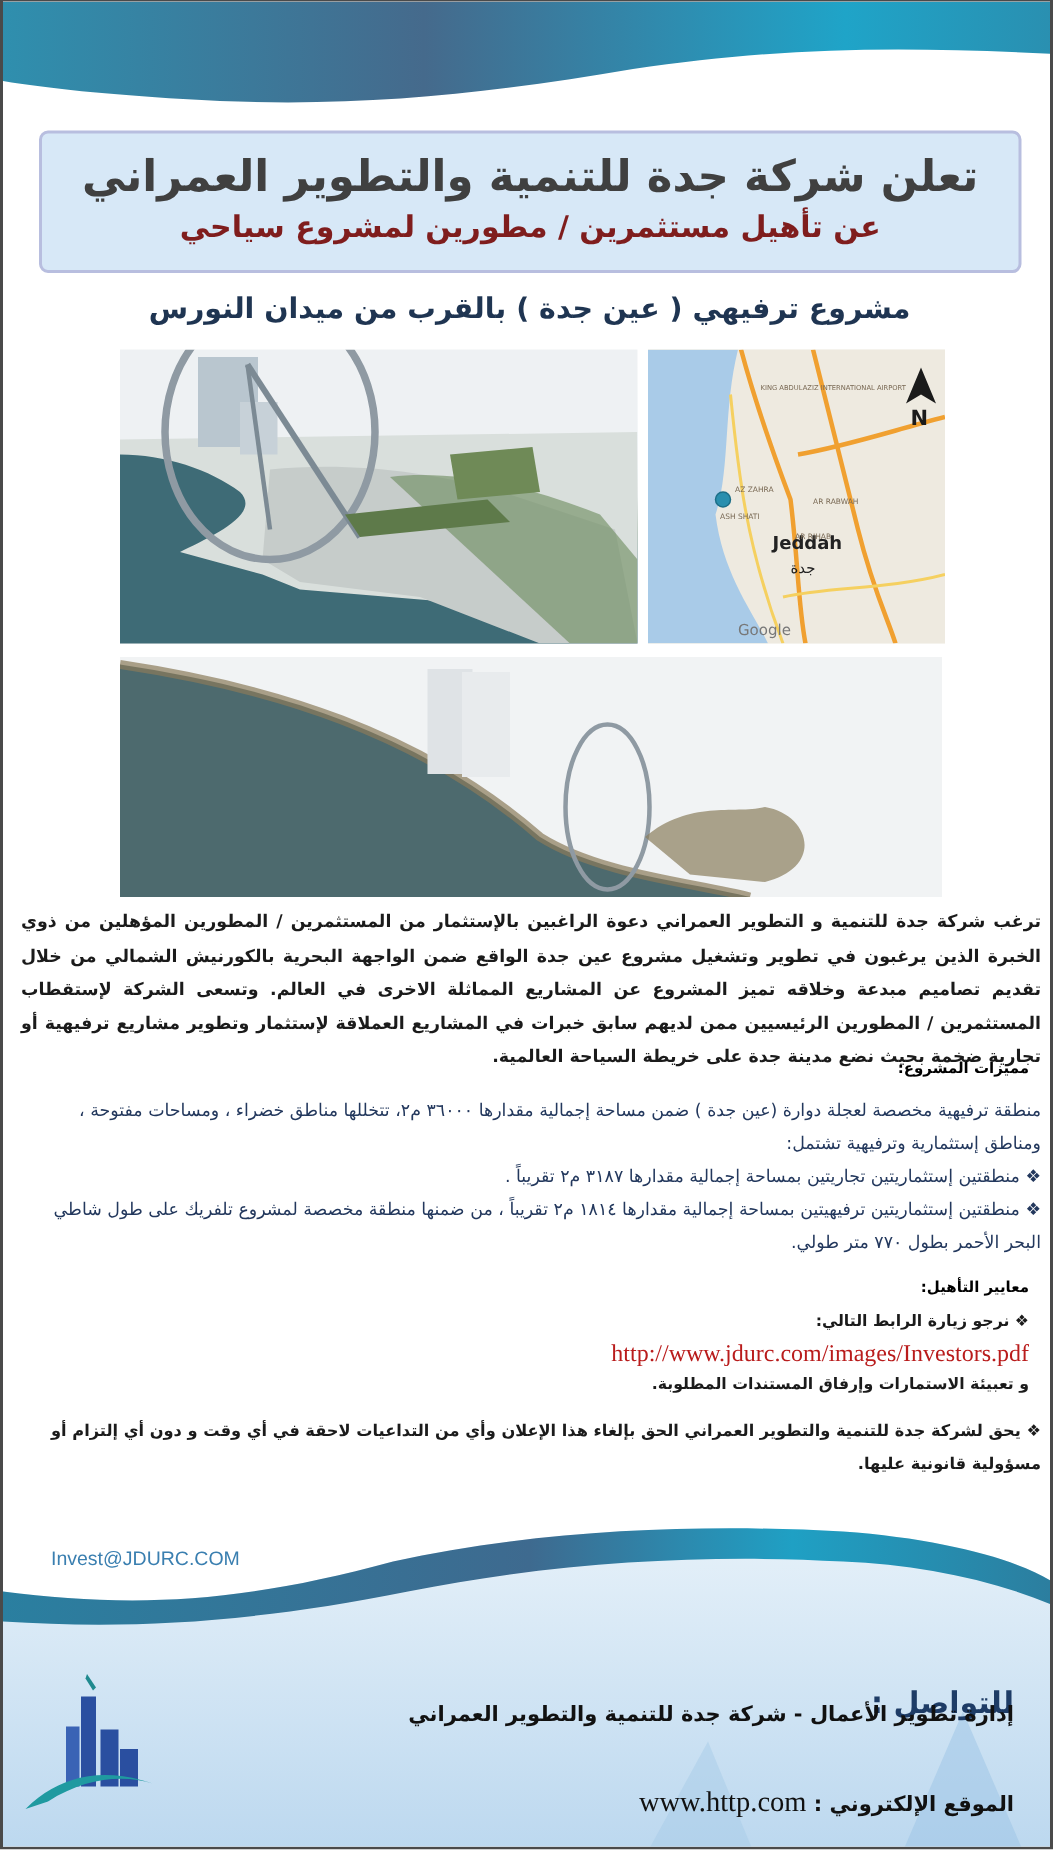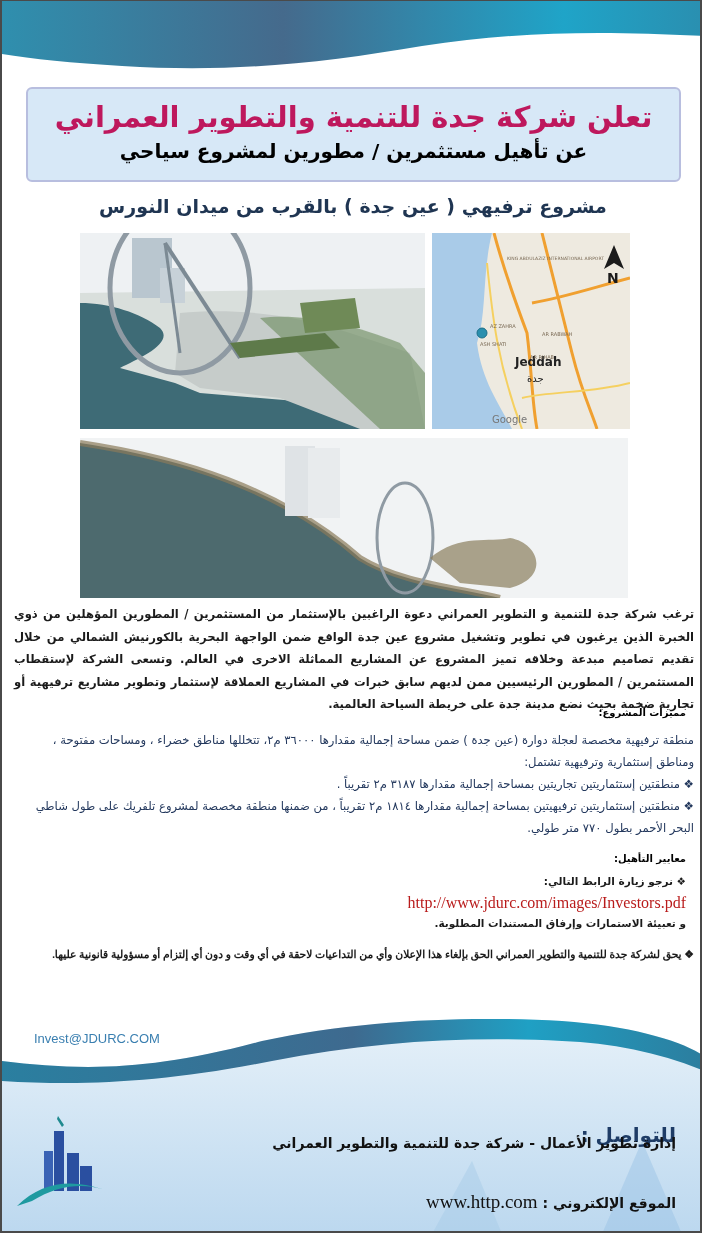--- a/index.html
+++ b/index.html
@@ -12,25 +12,25 @@
   
   .top-wave { position: absolute; left: 0; top: 0; width: 702px; height: 75px; }
   
   .title-box {
     position: absolute; left: 24px; top: 86px; width: 655px; height: 95px;
     background: #d7e8f7; border: 2px solid #b8bedf; border-radius: 6px;
     text-align: center; direction: rtl;
   }
   .title-main {
     font-family: "DejaVu Sans", sans-serif; font-weight: bold; font-size: 29px;
-    color: #be185d; margin-top: 10px; line-height: 36px;
+    color: #404040; margin-top: 10px; line-height: 36px;
   }
   .title-sub {
     font-family: "DejaVu Sans", sans-serif; font-weight: bold; font-size: 20px;
-    color: #000000; line-height: 28px; margin-top: 2px;
+    color: #7f1d1d; line-height: 28px; margin-top: 2px;
   }
   .project-title {
     position: absolute; left: 0; top: 194px; width: 702px; text-align: center; direction: rtl;
     font-weight: bold; font-size: 19px; color: #1f3552;
   }
   
   .img { position: absolute; overflow: hidden; }
   .render1 { left: 78px; top: 232px; width: 345px; height: 196px; background: linear-gradient(180deg,#f2f4f5 0%,#e8ecef 30%,#c9d2cf 50%,#6f8a74 62%,#3f6b73 75%,#2f5b66 100%); }
   .map { left: 430px; top: 232px; width: 198px; height: 196px; background: #ede9df; }
   .render2 { left: 78px; top: 437px; width: 548px; height: 160px; background: linear-gradient(180deg,#f4f6f7 0%,#eef1f2 40%,#e5e9ea 100%); }
@@ -49,21 +49,21 @@
   .crit {
     position: absolute; right: 14px; direction: rtl; text-align: right;
     font-weight: bold; font-size: 10.5px; color: #1b1b1b;
   }
   .url {
     position: absolute; right: 14px; top: 893px; direction: ltr;
     font-family: "Liberation Serif", serif; font-size: 16px; color: #b91c1c;
   }
   .disclaimer {
     position: absolute; left: 12px; top: 942px; width: 680px; direction: rtl; text-align: right;
-    font-weight: bold; font-size: 10.8px; line-height: 22px; color: #1b1b1b; font-family: Liberation Serif, serif;
+    font-weight: bold; font-size: 10.8px; line-height: 22px; color: #1b1b1b;
   }
   .deadline {
     position: absolute; right: 14px; top: 982px; direction: rtl;
     font-weight: bold; font-size: 10.8px; color: #e0242a;
   }
   
   .bottom-bg { position: absolute; left: 0; top: 1010px; width: 702px; height: 223px; }
   .email-top {
     position: absolute; left: 32px; top: 1030px; font-family: "Liberation Sans", sans-serif;
     font-size: 13px; color: #3a7fb0;

